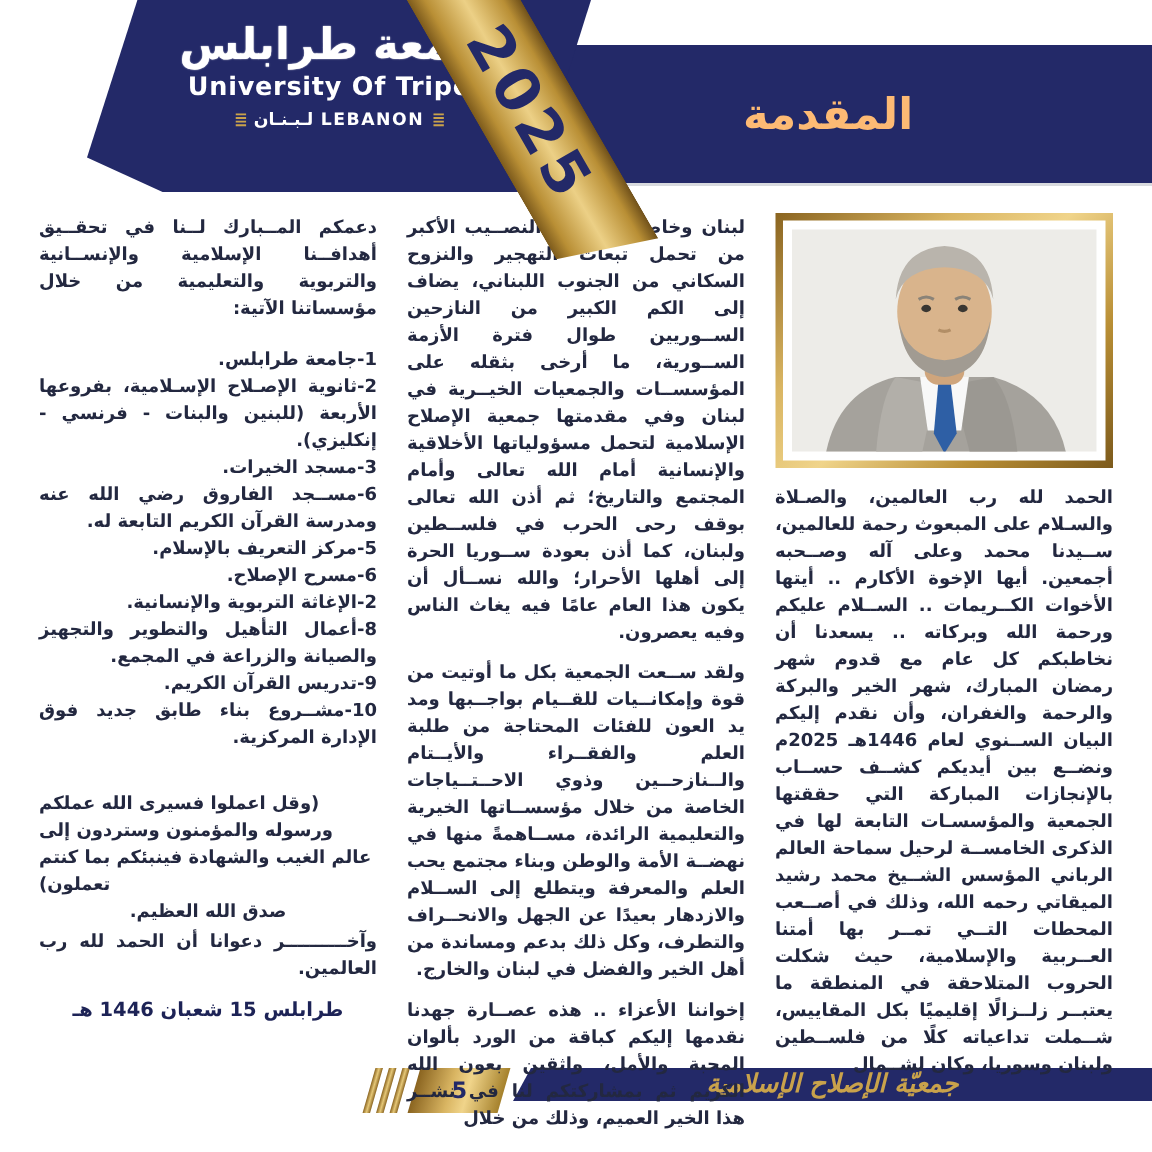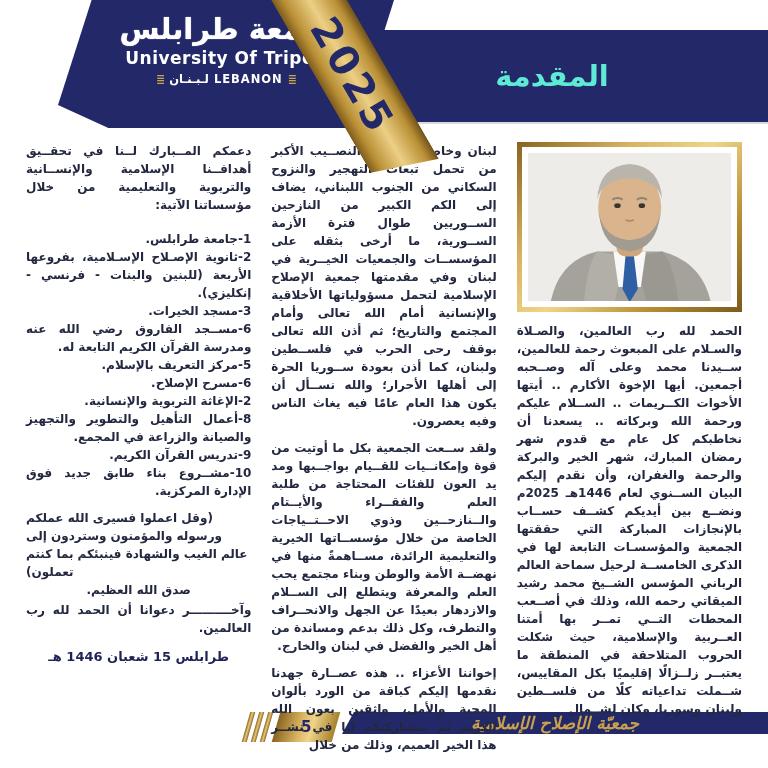--- a/index.html
+++ b/index.html
@@ -20,21 +20,21 @@
       transform:rotate(-30deg);transform-origin:center;
       background:linear-gradient(90deg,#7c5a1c 0%,#b98f35 16%,#ecd086 50%,#b98f35 84%,#6f501a 100%);
       clip-path:polygon(0 0,100% 0,100% 97%,0 88%);
       display:flex;justify-content:center;}
   .ribbon-year{writing-mode:vertical-rl;color:#232968;font-size:40px;font-weight:bold;
       letter-spacing:4px;padding-top:58px;}
   
   .title-band{position:absolute;left:336px;right:0;top:30px;height:94px;background:#232968;
       clip-path:polygon(30px 0,100% 0,100% 100%,6px 100%);z-index:1;
       display:flex;align-items:center;justify-content:center;border-bottom:2px solid #d8dade;box-sizing:border-box;}
-  .title-band .title{color:#5eead4;font-size:29px;font-weight:bold;letter-spacing:1px;}
+  .title-band .title{color:#fdba74;font-size:29px;font-weight:bold;letter-spacing:1px;}
   
   .content{position:absolute;top:142px;left:26px;right:26px;display:flex;flex-direction:row;gap:20px;z-index:1;}
   .col{flex:1 1 0;font-size:12px;line-height:18px;font-weight:bold;text-align:justify;}
   .col p{margin:0 0 9px 0;}
   .photo-frame{width:100%;box-sizing:border-box;padding:5px;margin-bottom:10px;
       background:linear-gradient(135deg,#8a6420,#d9b562 30%,#f0d48a 50%,#b98f35 75%,#7c5a1c);}
   .photo-inner{background:#ffffff;padding:6px;}
   .photo-inner svg{display:block;width:100%;height:148px;}
   .list-item{margin:0;}
   .verse{text-align:left;margin:2px 0 0 0 !important;}
@@ -116,21 +116,21 @@
       <p style="margin-bottom:16px">دعمكم المــبارك لــنا في تحقــيق أهدافــنا الإسلامية والإنســانية والتربوية والتعليمية من خلال مؤسساتنا الآتية:</p>
       <div class="list-item">1-جامعة طرابلس.</div>
       <div class="list-item">2-ثانوية الإصـلاح الإسـلامية، بفروعها الأربعة (للبنين والبنات - فرنسي - إنكليزي).</div>
       <div class="list-item">3-مسجد الخيرات.</div>
       <div class="list-item">6-مســجد الفاروق رضي الله عنه ومدرسة القرآن الكريم التابعة له.</div>
       <div class="list-item">5-مركز التعريف بالإسلام.</div>
       <div class="list-item">6-مسرح الإصلاح.</div>
       <div class="list-item">2-الإغاثة التربوية والإنسانية.</div>
       <div class="list-item">8-أعمال التأهيل والتطوير والتجهيز والصيانة والزراعة في المجمع.</div>
       <div class="list-item">9-تدريس القرآن الكريم.</div>
-      <div class="list-item" style="margin-bottom:9px">10-مشــروع بناء طابق جديد فوق الإدارة المركزية.</div>
+      <div class="list-item" style="margin-bottom:26px">10-مشــروع بناء طابق جديد فوق الإدارة المركزية.</div>
       <p class="verse">(وقل اعملوا فسيرى الله عملكم ورسوله والمؤمنون وستردون إلى عالم الغيب والشهادة فينبئكم بما كنتم تعملون)</p>
       <p class="verse-attrib">صدق الله العظيم.</p>
       <p class="closing">وآخــــــــــر دعوانا أن الحمد لله رب العالمين.</p>
 
       <div class="signoff">
         <div class="d1">طرابلس 15 شعبان 1446 هـ</div>
 
       </div>
     </div>
   </div>

